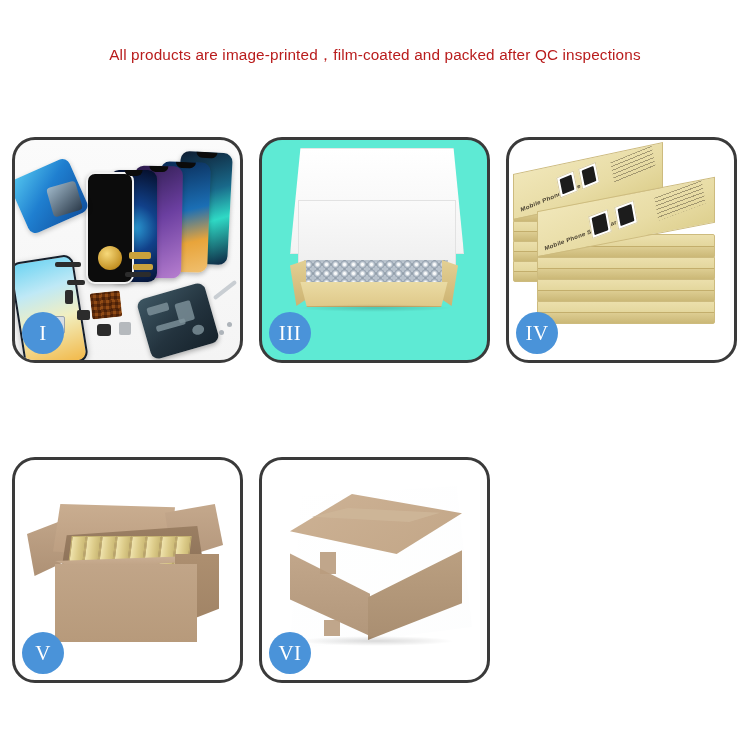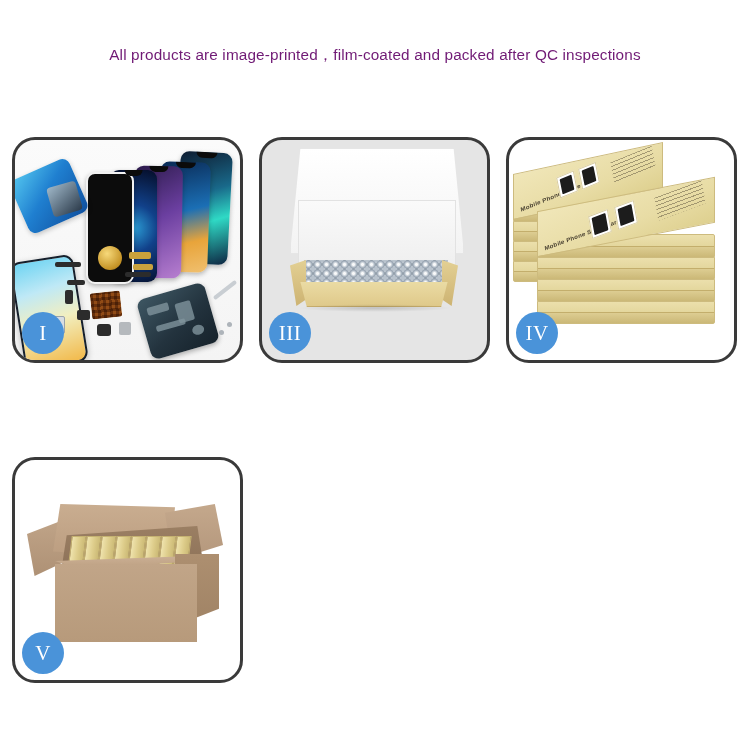--- a/index.html
+++ b/index.html
@@ -21,21 +21,21 @@
     letter-spacing: 2.2px;
     color: #141414;
     line-height: 1.05;
     white-space: nowrap;
     font-family: "Liberation Sans", sans-serif;
   }
   .subtitle {
     margin-top: 11px;
     font-size: 15.3px;
     font-weight: 400;
-    color: #701a75;
+    color: #b91c1c;
     letter-spacing: 0.15px;
     white-space: nowrap;
   }
 
   
   .grid {
     position: absolute;
     left: 12px; top: 137px;
     width: 726px;
     display: grid;
@@ -178,21 +178,21 @@
     position:absolute; inset:0;
     background: linear-gradient(100deg, rgba(255,255,255,0) 30%, rgba(255,255,255,.55) 48%, rgba(255,255,255,0) 60%);
   }
   .bw-seam {
     position:absolute; left:0; right:0; top:58%;
     height:4px; background: rgba(255,255,255,.75);
     transform: rotate(-1.2deg);
   }
 
   
-  .p3 { background: #e5e5e5; }
+  .p3 { background: #5eead4; }
   .b3-lidback {
     position:absolute; left:28px; top:8px; width:172px; height:104px;
     background: linear-gradient(180deg,#ffffff 0%,#f3f3f3 100%);
     border:1px solid #e6e6e6;
     clip-path: polygon(6% 0,94% 0,100% 100%,0 100%);
   }
   .b3-inner {
     position:absolute; left:36px; top:60px; width:156px; height:66px;
     background: linear-gradient(180deg,#fafafa 0%, #efefef 100%);
     border:1px solid #e2e2e2;
@@ -483,14 +483,27 @@
         <span class="ybar" style="left:90px;"></span>
         <span class="ybar" style="left:105px;"></span>
       </div>
       <div class="c5-rim"></div>
       <div class="c5-side"></div>
       <div class="c5-body"></div>
     </div>
     <div class="badge">V</div>
   </div>
 
+  <div class="panel p6">
+    <div class="stage">
+      <div class="c6-film"></div>
+      <div class="c6-top"></div>
+      <div class="c6-seam"></div>
+      <div class="c6-left"></div>
+      <div class="c6-right"></div>
+      <div class="c6-tape" style="left:58px;top:92px;width:16px;height:22px;"></div>
+      <div class="c6-tape" style="left:62px;top:160px;width:16px;height:16px;"></div>
+      <div class="c6-shadow"></div>
+    </div>
+    <div class="badge">VI</div>
+  </div>
 
 </div>
 
 </body></html>

